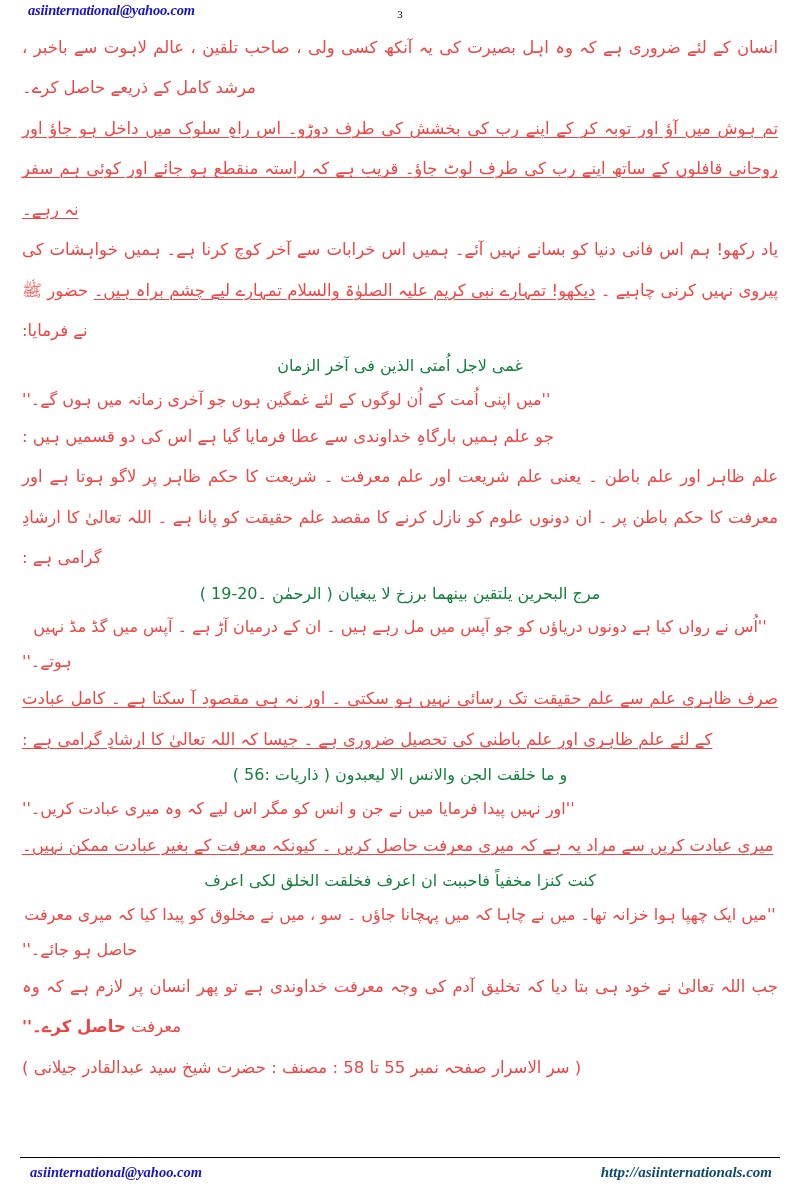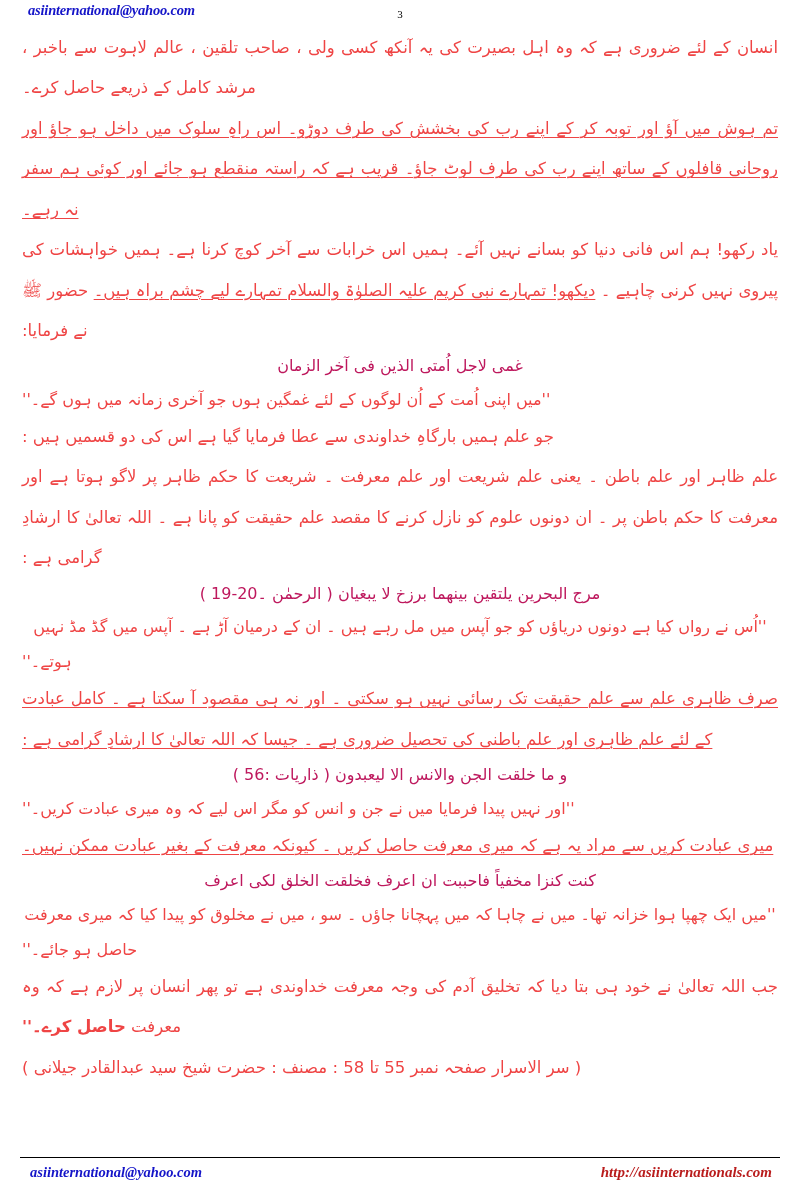--- a/index.html
+++ b/index.html
@@ -71,21 +71,21 @@
     font-family: "DejaVu Sans", sans-serif;
     color: #ef4444;
     font-size: 16.5px;
     line-height: 2.45;
   }
 
   .ar {
     direction: rtl;
     text-align: center;
     font-family: "DejaVu Sans", sans-serif;
-    color: #be185d;
+    color: #15803d;
     font-size: 16px;
     line-height: 2.0;
   }
 
   p.blk {
     margin: 0 0 0 0;
     padding: 0;
   }
 
   
@@ -167,21 +167,21 @@
     white-space: nowrap;
   }
   .footer-url {
     position: absolute;
     right: 28px;
     top: 2px;
     font-family: "Liberation Serif", "DejaVu Serif", serif;
     font-style: italic;
     font-weight: bold;
     font-size: 15px;
-    color: #b91c1c;
+    color: #0c4a6e;
     white-space: nowrap;
   }
 </style>
 </head>
 <body>
 
 <div class="page">
 
   <div class="header">
     <div class="header-email">asiinternational@yahoo.com</div>

